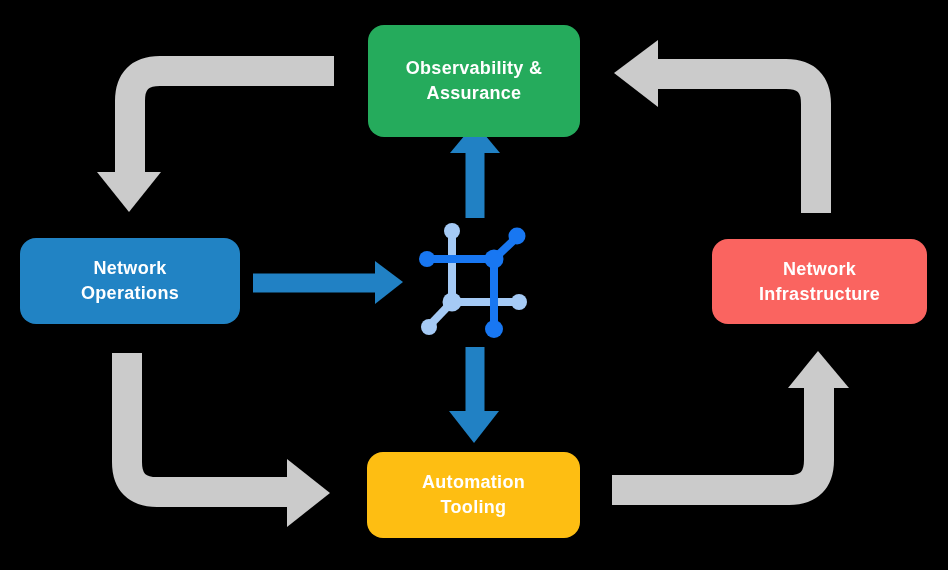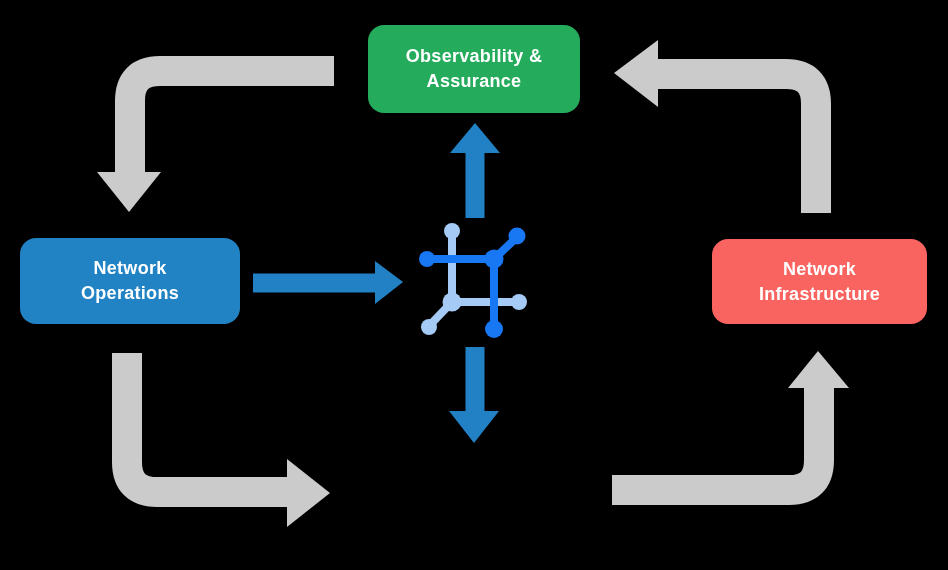--- a/index.html
+++ b/index.html
@@ -29,21 +29,21 @@
     text-align: center;
   }
   .node-label {
     color: #ffffff;
     font-size: 18px;
     line-height: 25px;
     font-weight: 700;
     letter-spacing: 0.3px;
     white-space: pre-line;
   }
-  .node-observability { left: 368px; top: 25px;  width: 212px; height: 88px; }
+  .node-observability { left: 368px; top: 25px;  width: 212px; height: 112px; }
   .node-operations    { left: 20px;  top: 238px; width: 220px; height: 86px; }
   .node-infrastructure{ left: 712px; top: 239px; width: 215px; height: 85px; }
   .node-automation    { left: 367px; top: 452px; width: 213px; height: 86px; }
 </style>
 </head>
 <body>
 
 <div class="canvas" style="background: rgb(0, 0, 0);">
 
   <svg class="layer" width="948" height="570" viewBox="0 0 948 570">
@@ -114,14 +114,18 @@
   <div class="node node-operations" style="background: rgb(33, 131, 196);">
     <span class="node-label">Network
 Operations</span>
   </div>
 
   <div class="node node-infrastructure" style="background: rgb(250, 100, 96);">
     <span class="node-label">Network
 Infrastructure</span>
   </div>
 
+  <div class="node node-automation" style="background: rgb(254, 190, 18);">
+    <span class="node-label">Automation
+Tooling</span>
+  </div>
 
 </div>
 
 </body></html>

